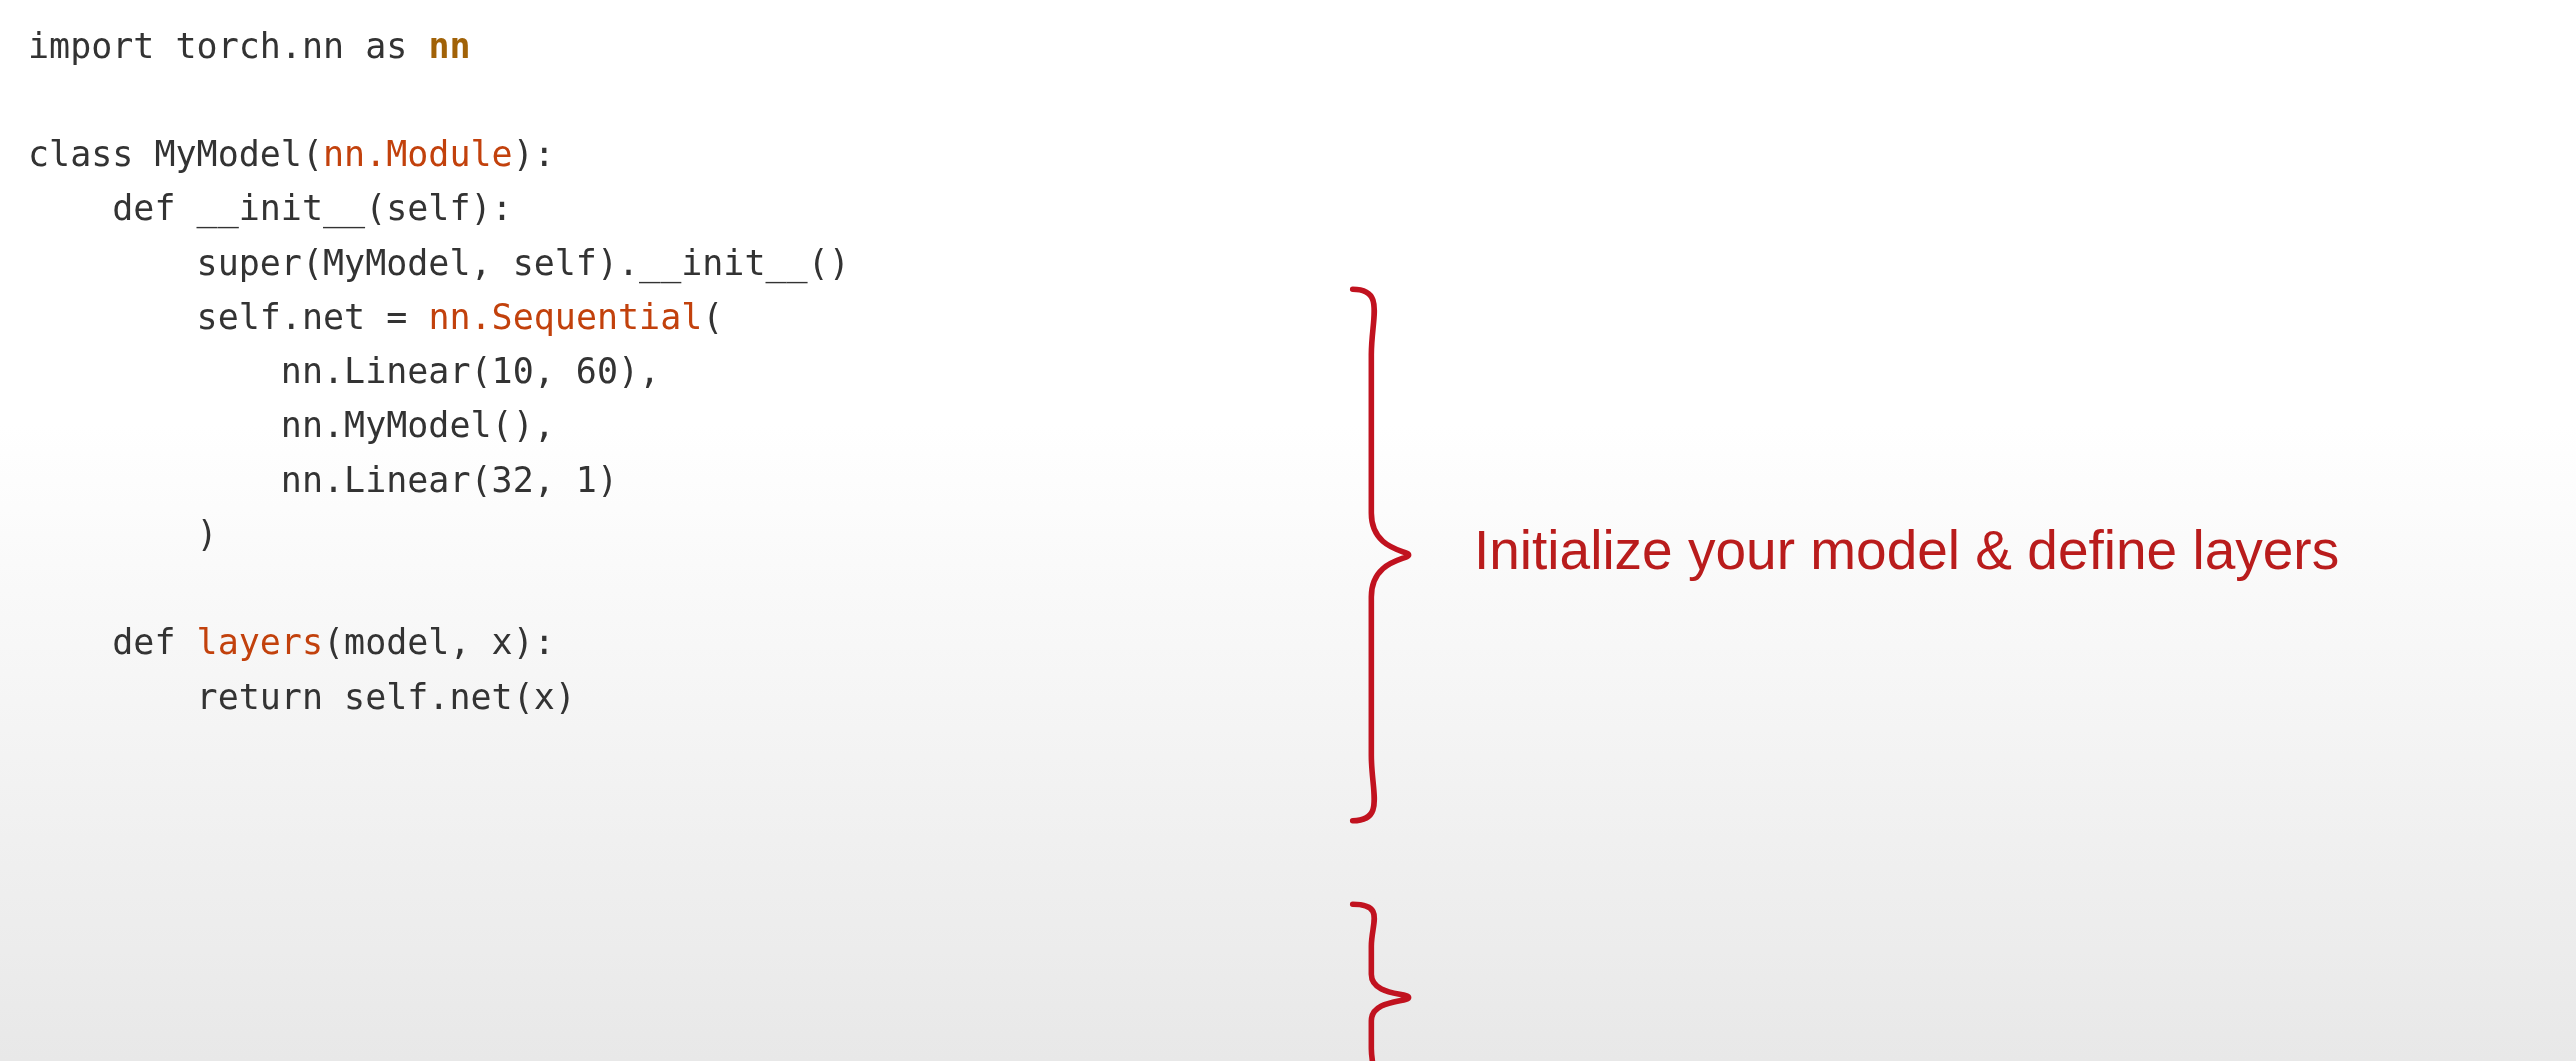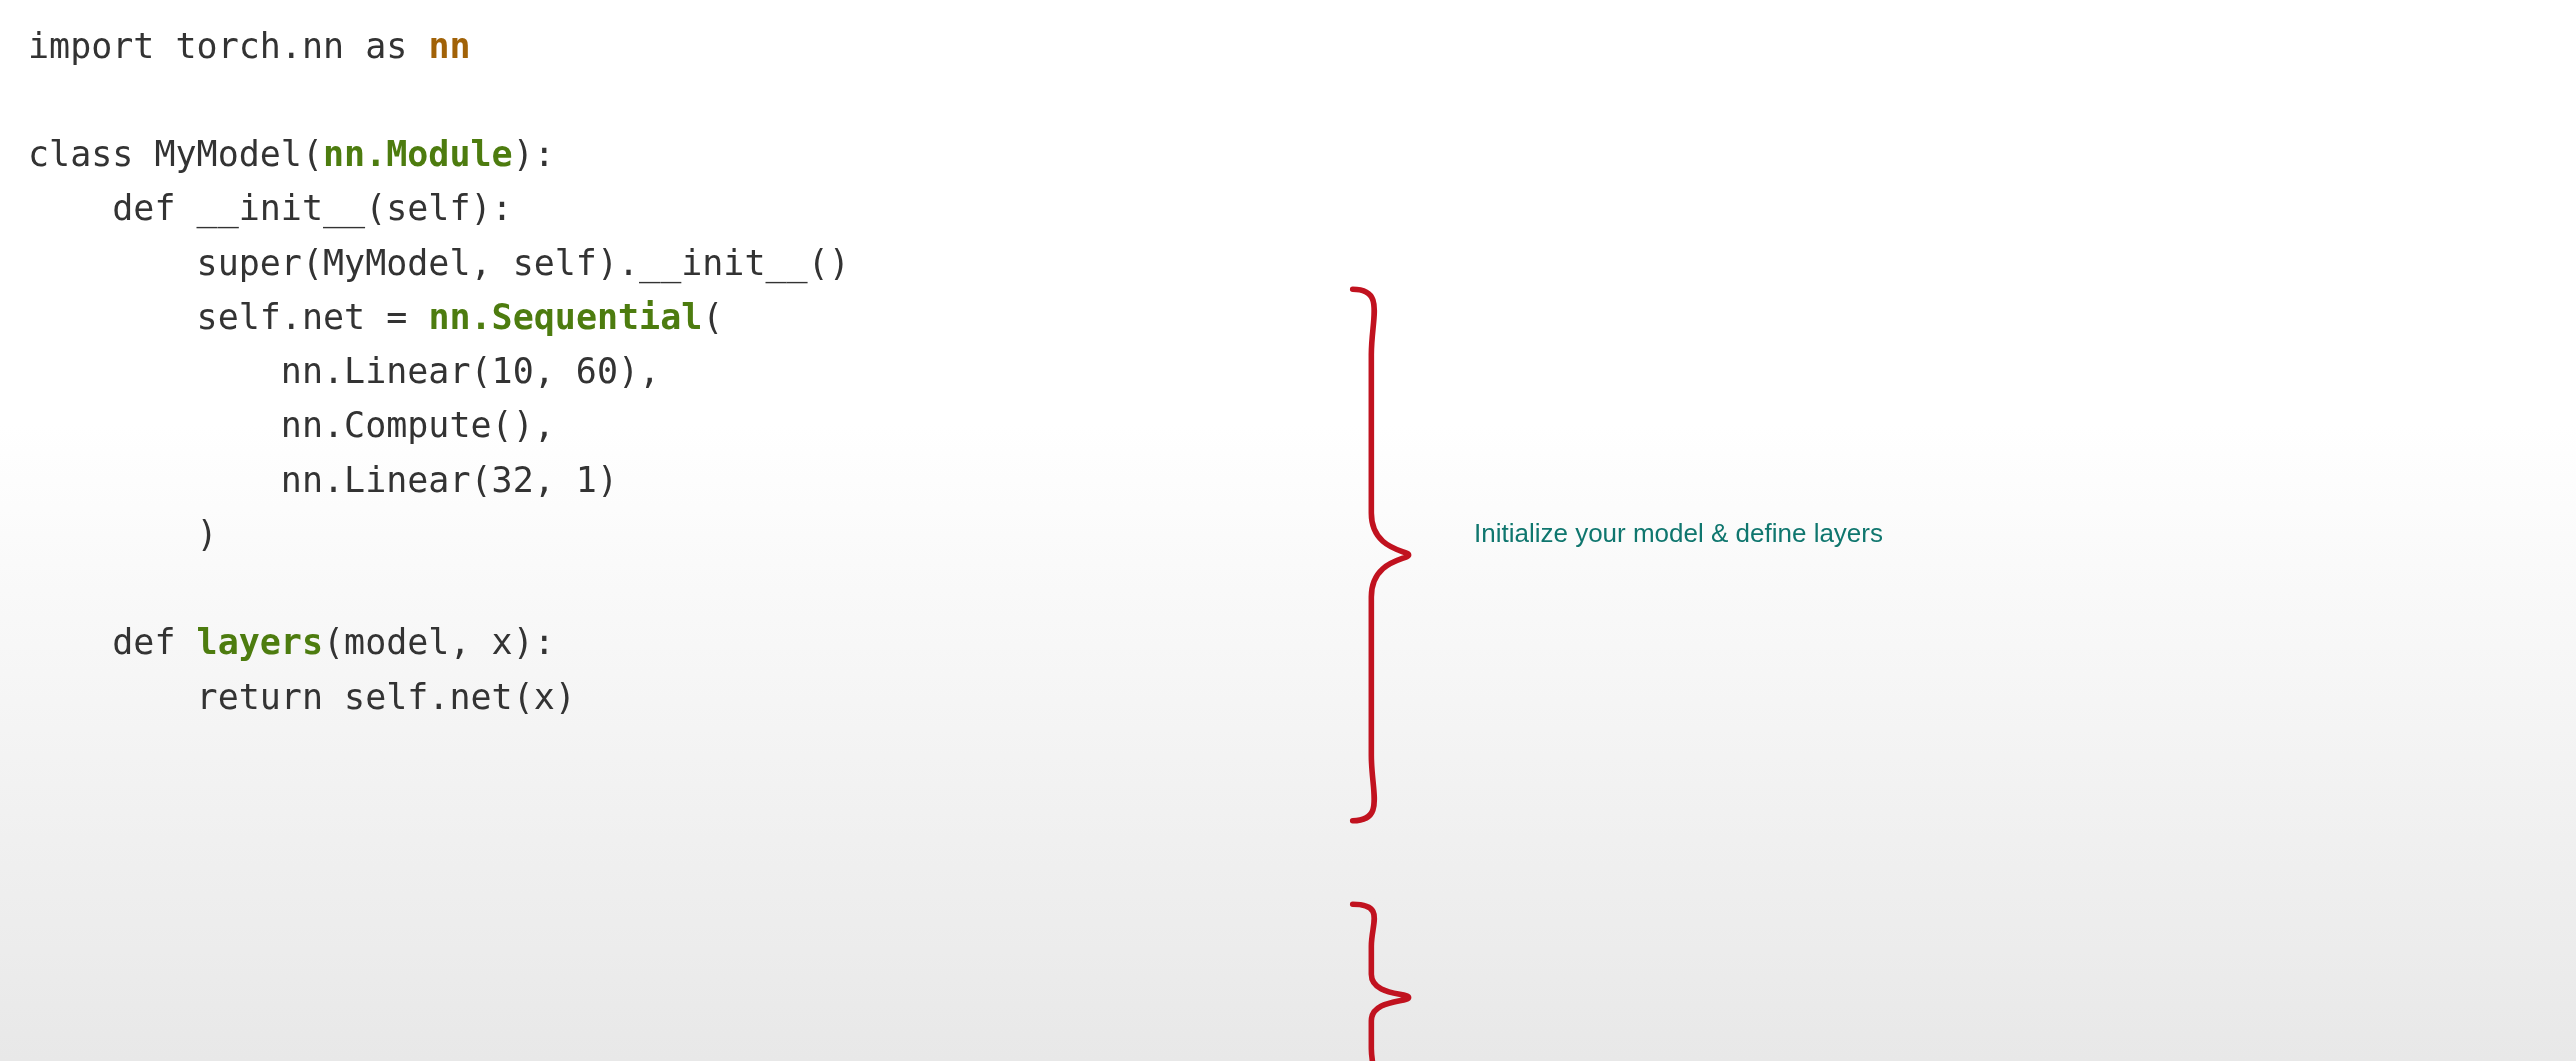--- a/index.html
+++ b/index.html
@@ -20,51 +20,51 @@
   }
   .code-block {
     position: absolute;
     left: 28px;
     top: 18.7px;
     white-space: pre;
     line-height: 1.55;
     font-weight: 500;
   }
   .bold { font-weight: 700; color: #a16207; }
-  .red  { color: #4d7c0f; font-weight: 700; }
+  .red  { color: #c2410c; font-weight: 400; }
 
   .brace {
     position: absolute;
     color: #c1121f;
     font-weight: 300;
   }
   .brace svg {
     display: block;
   }
   .annotation {
     position: absolute;
     font-family: "Segoe UI", "Helvetica Neue", Arial, sans-serif;
-    color: #0f766e;
-    font-size: 26px;
+    color: #b91c1c;
+    font-size: 55px;
     white-space: nowrap;
   }
 </style>
 </head>
 <body>
 
 <div class="container">
 
   <div class="code-block"><span><span>import torch.nn as </span><span class="bold">nn</span></span>
 <span></span>
 <span><span>class MyModel(</span><span class="red">nn.Module</span><span>):</span></span>
 <span>    def __init__(self):</span>
 <span>        super(MyModel, self).__init__()</span>
 <span><span>        self.net = </span><span class="red">nn.Sequential</span><span>(</span></span>
 <span>            nn.Linear(10, 60),</span>
-<span>            nn.Compute(),</span>
+<span>            nn.MyModel(),</span>
 <span>            nn.Linear(32, 1)</span>
 <span>        )</span>
 <span></span>
 <span><span>    def </span><span class="red">layers</span><span>(model, x):</span></span>
 <span>        return self.net(x)</span></div>
 
   <div class="brace" style="left:1334px; top:280px;">
     <svg width="84" height="550" viewBox="0 0 90 590" fill="none" stroke="#c1121f" stroke-width="6" stroke-linecap="round">
       <path d="M 20 10
                C 55 10, 40 40, 40 80

